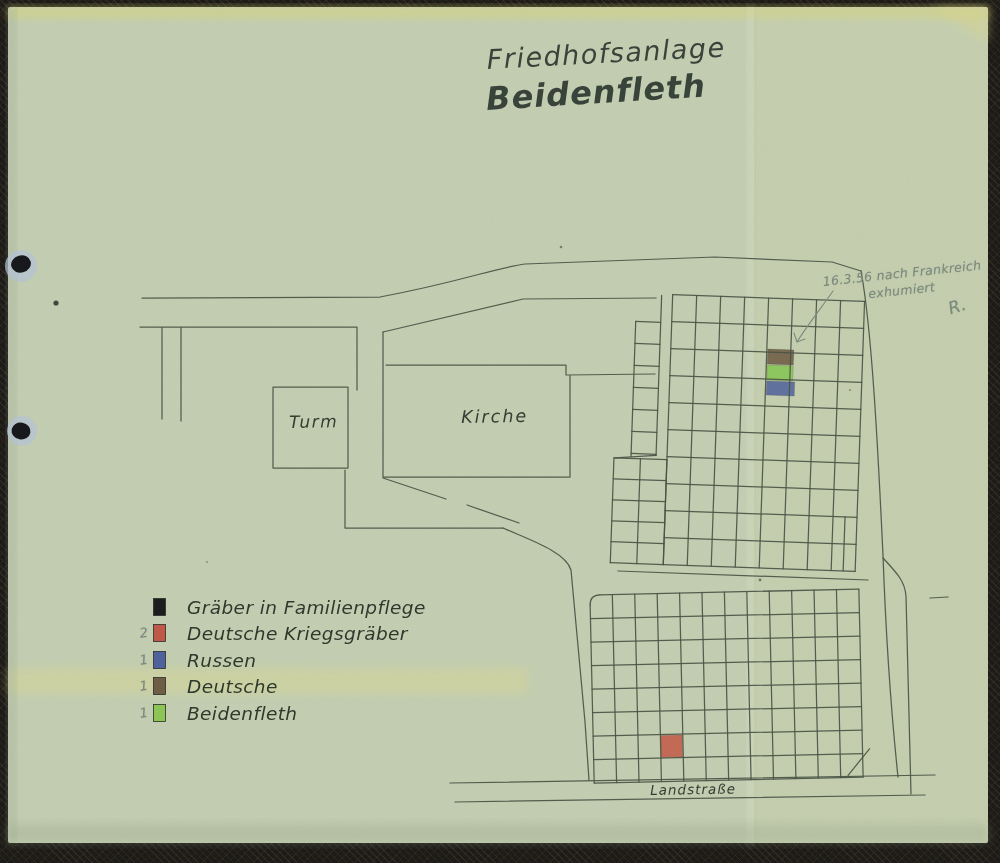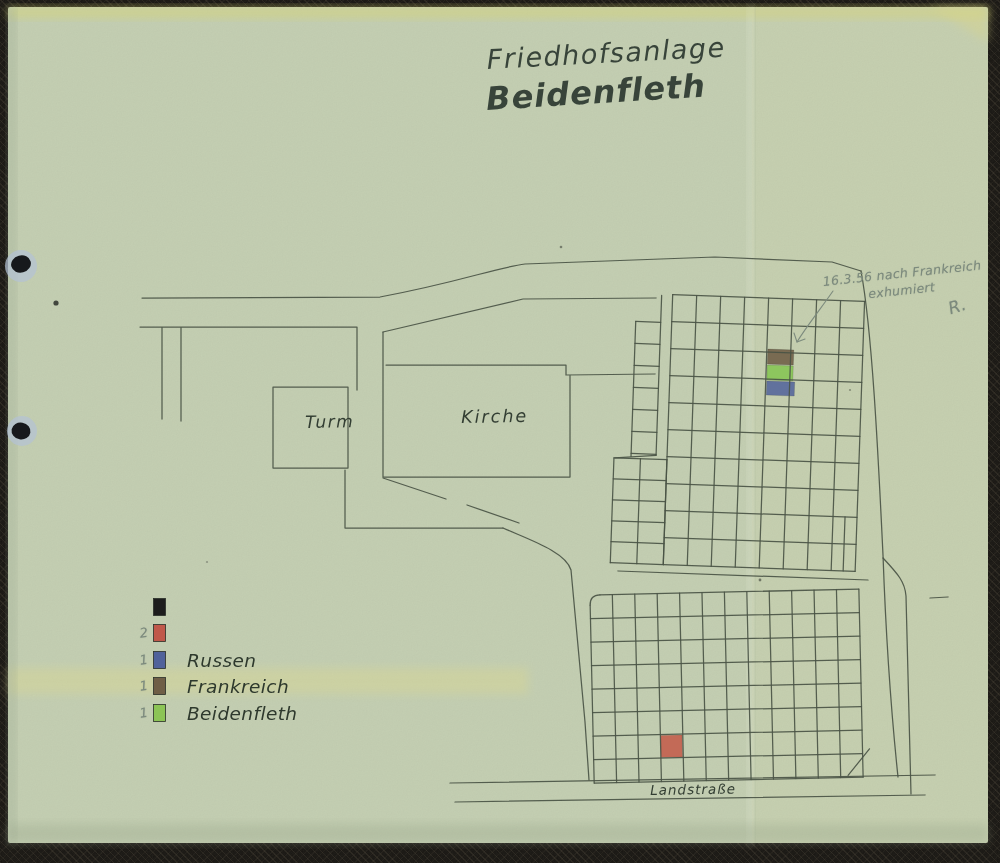--- a/index.html
+++ b/index.html
@@ -10,21 +10,21 @@
       repeating-linear-gradient(45deg, rgba(95,85,68,.22) 0 1px, transparent 1px 5px),
       repeating-linear-gradient(-45deg, rgba(70,62,50,.18) 0 1px, transparent 1px 6px);
     font-family:"DejaVu Sans", sans-serif;
   }
   svg.plan{position:absolute;left:0;top:0;}
   .ink line, .ink path{stroke:#4a5445;stroke-width:1.25;fill:none;stroke-linecap:round;stroke-linejoin:round;opacity:.92;}
   .pencil path, .pencil line{stroke:#7d8b7e;stroke-width:1.1;fill:none;stroke-linecap:round;}
   .label{position:absolute;font-style:italic;color:#333e33;white-space:nowrap;transform-origin:left top;}
   .title1{left:486px;top:44px;font-size:27px;letter-spacing:1.5px;transform:rotate(-3deg);color:#38443a;}
   .title2{left:485px;top:80px;font-size:32px;font-weight:bold;letter-spacing:1px;transform:rotate(-3.5deg);color:#38443a;}
-  .lbl-turm{left:305px;top:412px;font-size:17px;letter-spacing:1.5px;transform:rotate(-1deg);}
+  .lbl-turm{left:289px;top:412px;font-size:17px;letter-spacing:1.5px;transform:rotate(-1deg);}
   .lbl-kirche{left:461px;top:407px;font-size:17.5px;letter-spacing:2px;transform:rotate(-1deg);}
   .lbl-road{left:650px;top:782px;font-size:13.5px;letter-spacing:1px;transform:rotate(-1deg);}
   .annotation{position:absolute;left:822px;top:274px;width:190px;transform:rotate(-6deg);transform-origin:left top;
     color:#7c8a7d;font-style:italic;font-size:12.5px;letter-spacing:.3px;text-shadow:0 0 1px rgba(124,138,125,.55);}
   .annotation .a2{margin-left:44px;margin-top:2px;}
   .annotation .a3{position:absolute;left:122px;top:36px;font-size:17px;transform:rotate(-12deg);}
   .legend{position:absolute;left:130px;top:597px;}
   .lg-row{display:flex;align-items:center;height:20px;margin-bottom:6.5px;}
   .lg-count{display:inline-block;width:18px;text-align:right;margin-right:5px;font-size:13px;font-style:italic;
     color:#7c8a7d;transform:rotate(-8deg);text-shadow:0 0 1px rgba(124,138,125,.5);}
@@ -201,40 +201,42 @@
     <div class="a2">exhumiert</div>
     <div class="a3">R.</div>
   </div>
 
   <div class="legend">
     <div class="lg-row">
       <span class="lg-count"></span>
       <svg class="lg-swatch" width="14" height="19">
         <rect x="0.5" y="0.5" width="12" height="17" stroke="#2a2f28" stroke-width="0.8" fill="#1d1d1d"></rect>
       </svg>
+      <span class="lg-label">Gräber in Familienpflege</span>
     </div>
     <div class="lg-row">
       <span class="lg-count">2</span>
       <svg class="lg-swatch" width="14" height="19">
         <rect x="0.5" y="0.5" width="12" height="17" stroke="#2a2f28" stroke-width="0.8" fill="#c0584a"></rect>
       </svg>
+      <span class="lg-label">Deutsche Kriegsgräber</span>
     </div>
     <div class="lg-row">
       <span class="lg-count">1</span>
       <svg class="lg-swatch" width="14" height="19">
         <rect x="0.5" y="0.5" width="12" height="17" stroke="#2a2f28" stroke-width="0.8" fill="#50629b"></rect>
       </svg>
       <span class="lg-label">Russen</span>
     </div>
     <div class="lg-row">
       <span class="lg-count">1</span>
       <svg class="lg-swatch" width="14" height="19">
         <rect x="0.5" y="0.5" width="12" height="17" stroke="#2a2f28" stroke-width="0.8" fill="#6f5e46"></rect>
       </svg>
-      <span class="lg-label">Frankreich</span>
+      <span class="lg-label">Deutsche</span>
     </div>
     <div class="lg-row">
       <span class="lg-count">1</span>
       <svg class="lg-swatch" width="14" height="19">
         <rect x="0.5" y="0.5" width="12" height="17" stroke="#2a2f28" stroke-width="0.8" fill="#8cc455"></rect>
       </svg>
       <span class="lg-label">Beidenfleth</span>
     </div>
   </div>
 </div>

